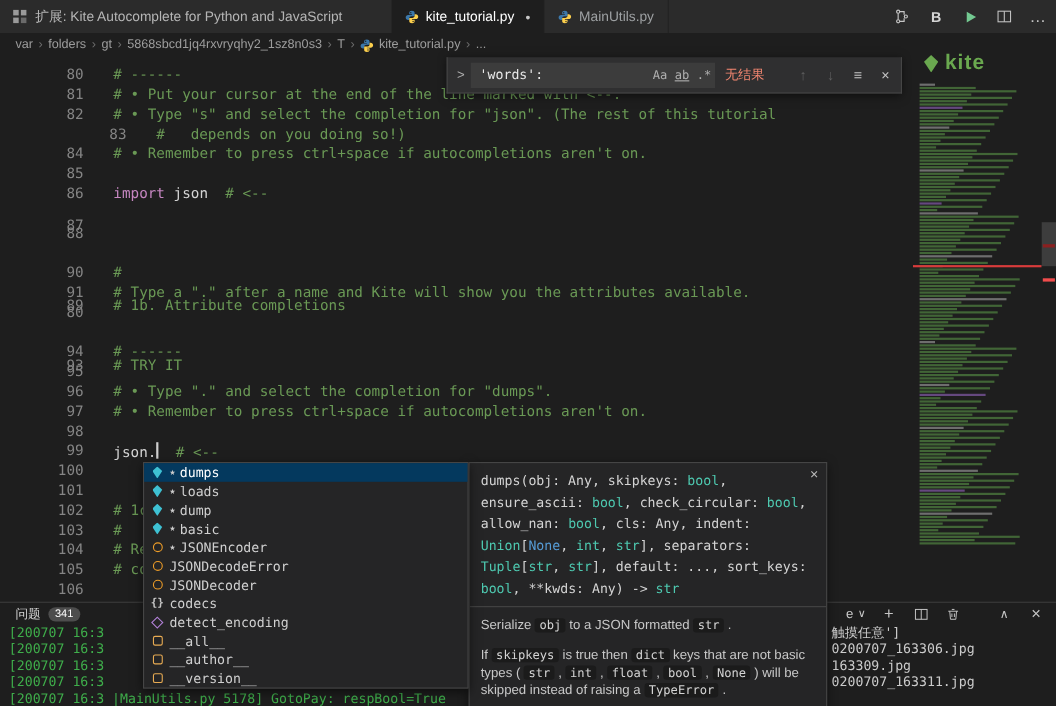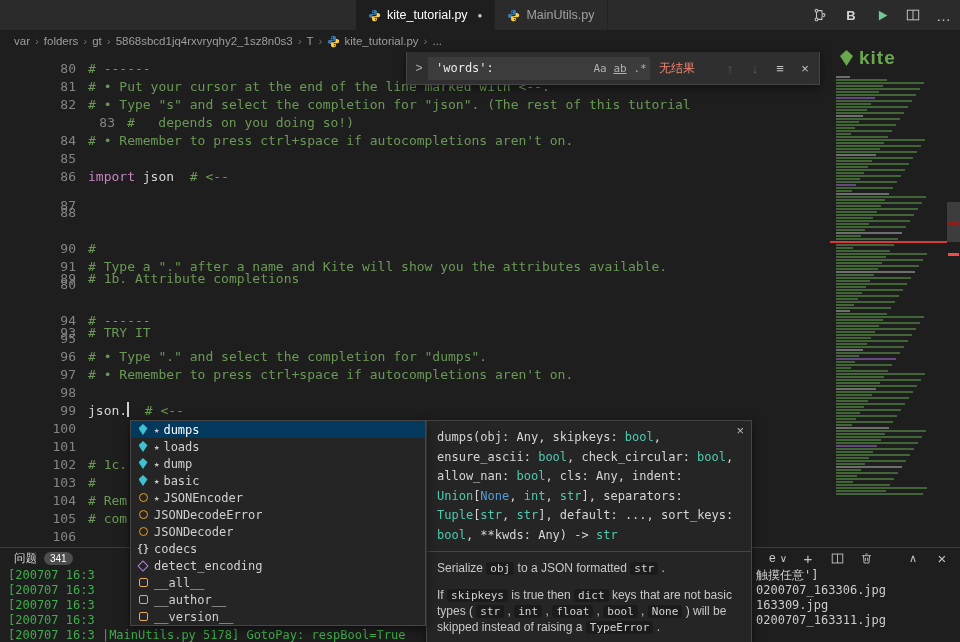--- a/index.html
+++ b/index.html
@@ -27,21 +27,21 @@
   .more{font-size:15px;letter-spacing:1px;}
 
   
   .breadcrumb{position:absolute;left:0;top:30px;width:100%;height:22px;background:#1e1e1e;
               display:flex;align-items:center;padding-left:14px;font-size:11.5px;color:#9d9d9d;}
   .bc-sep{margin:0 5px;color:#6b6b6b;}
   .bc-item{display:inline-flex;align-items:center;gap:4px;cursor:pointer;white-space:nowrap;}
 
   
   .editor{position:absolute;left:0;top:52px;width:960px;height:495px;z-index:1;}
-  .cline{position:absolute;left:0;height:18px;display:flex;font:13px/18px "DejaVu Sans Mono",monospace;white-space:pre;}
+  .cline{position:absolute;left:0;height:18px;display:flex;font:13px/18px "DejaVu Sans Mono",monospace;white-space:pre;gap:15px;}
   .lnum{display:inline-block;width:76px;text-align:right;color:#858585;flex:none;}
   .ltext{margin-left:12px;white-space:pre;}
   .tk-comment{color:#6a9955;}
   .tk-keyword{color:#c586c0;}
   .tk-plain{color:#d4d4d4;}
   .cursor{display:inline-block;width:2px;height:15px;background:#cfcfcf;vertical-align:-2px;}
 
   
   .minimap{position:absolute;left:830px;top:40px;width:117px;height:495px;z-index:2;overflow:hidden;}
   .mlogo{display:flex;align-items:center;gap:6px;padding:7px 0 7px 10px;color:#6aa84f;}
@@ -114,20 +114,24 @@
   .trow{position:relative;height:15px;font:12px/15px "DejaVu Sans Mono",monospace;color:#3fae4b;
         padding-left:8px;white-space:pre;}
   .trow .right{position:absolute;left:756px;top:0;color:#cccccc;}
 </style>
 </head>
 <body>
 
 <div class="screen">
 
   <div class="titlebar">
+    <div class="tb-title">
+      <span class="grid-icon"></span>
+      <span>扩展: Kite Autocomplete for Python and JavaScript</span>
+    </div>
     <div class="tabs" id="tabs">
         <div class="tab active">
           <span class="pyicon">
             <svg width="13" height="13" viewBox="0 0 16 16">
               <path fill="#3c78aa" d="M7.9 1C6 1 5 1.9 5 3.2V5h3v.7H3.8C2.2 5.7 1 6.8 1 8.4c0 1.6 1.2 2.8 2.8 2.8H5V9.4C5 7.9 6.2 7 7.7 7H11V3.2C11 1.9 9.8 1 7.9 1zM6.7 2.3c.4 0 .8.3.8.8s-.4.8-.8.8-.8-.3-.8-.8.4-.8.8-.8z"></path>
               <path fill="#fccf4c" d="M8.1 15c1.9 0 2.9-.9 2.9-2.2V11H8v-.7h4.2c1.6 0 2.8-1.1 2.8-2.7 0-1.6-1.2-2.8-2.8-2.8H11v1.8C11 8.1 9.8 9 8.3 9H5v3.8C5 14.1 6.2 15 8.1 15zm1.2-1.3c-.4 0-.8-.3-.8-.8s.4-.8.8-.8.8.3.8.8-.4.8-.8.8z"></path>
             </svg>
           </span>
           <span class="tab-label">kite_tutorial.py</span>
           <span class="dot">●</span>

